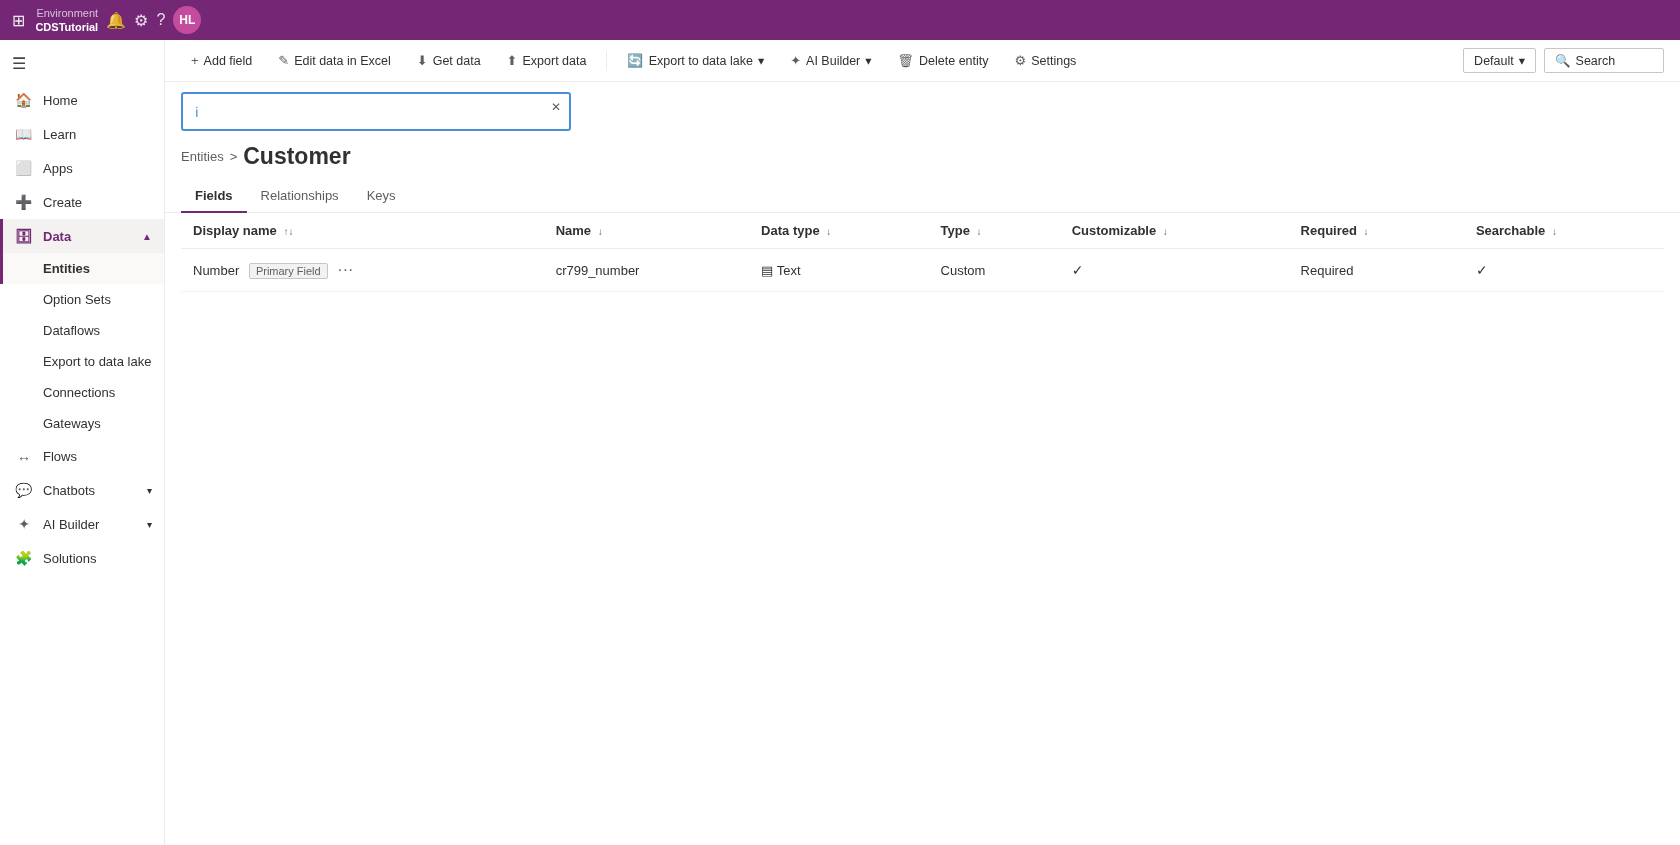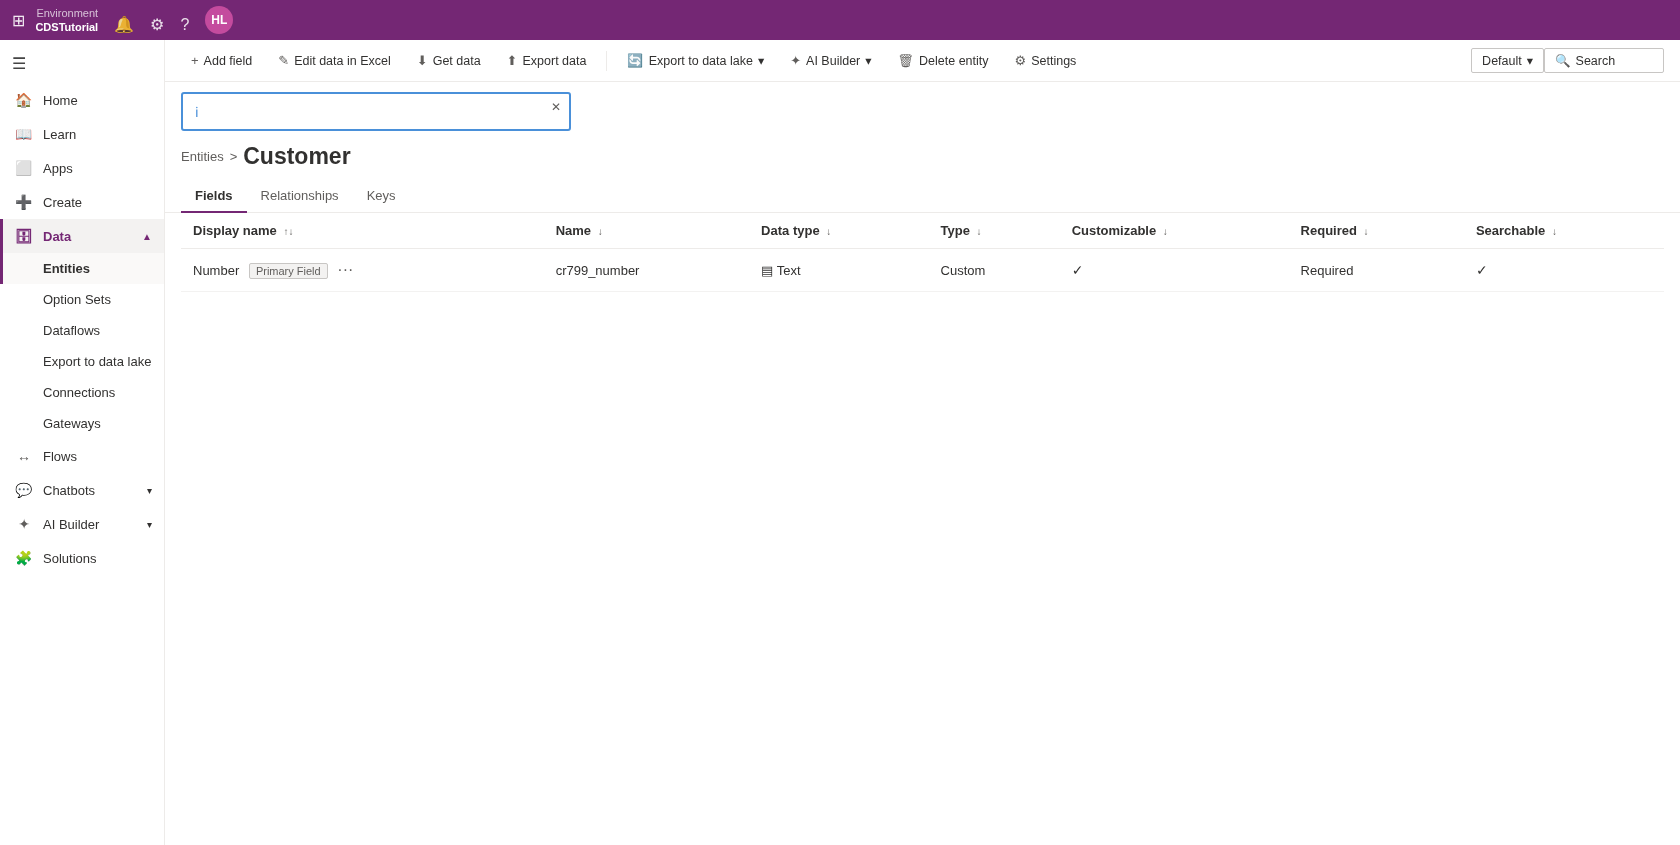--- a/index.html
+++ b/index.html
@@ -11,21 +11,21 @@
       color: white;
       height: 40px;
       display: flex;
       align-items: center;
       padding: 0 12px;
       flex-shrink: 0;
       gap: 10px;
     }
     .topbar-grid-icon { font-size: 16px; cursor: pointer; opacity: 0.9; }
     .topbar-logo { font-size: 15px; font-weight: 600; flex: 1; }
-    .topbar-right { display: flex; align-items: flex-end; gap: 16px; font-size: 13px; }
+    .topbar-right { display: flex; align-items: center; gap: 8px; font-size: 13px; }
     .topbar-env { display: flex; flex-direction: column; align-items: flex-end; font-size: 11px; line-height: 1.3; }
     .topbar-env-label { opacity: 0.7; }
     .topbar-env-name { font-weight: 600; }
     .topbar-icon { font-size: 16px; cursor: pointer; opacity: 0.85; }
     .topbar-avatar {
       width: 28px; height: 28px; border-radius: 50%;
       background: #c44b9e;
       display: flex; align-items: center; justify-content: center;
       font-size: 12px; font-weight: 600; color: #ffffff; cursor: pointer;
     }
@@ -114,21 +114,21 @@
       border: none;
       background: none;
       cursor: pointer;
       font-size: 12.5px;
       color: #323130;
       border-radius: 2px;
     }
     .toolbar-btn .icon { font-size: 13px; color: #605e5c; }
     .toolbar-divider { width: 1px; height: 20px; background: #edebe9; margin: 0 4px; }
     .toolbar-spacer { flex: 1; }
-    .toolbar-right { display: flex; align-items: center; }
+    .toolbar-right { display: flex; align-items: center; gap: 8px; }
     .default-btn {
       display: flex; align-items: center; gap: 5px;
       padding: 4px 10px; border: 1px solid #c8c6c4; background: white;
       cursor: pointer; font-size: 12.5px; border-radius: 2px; color: #323130;
     }
     .search-btn {
       display: flex; align-items: center; gap: 5px;
       padding: 4px 10px; border: 1px solid #c8c6c4; background: white;
       cursor: pointer; font-size: 12.5px; border-radius: 2px; color: #323130;
       min-width: 120px;

